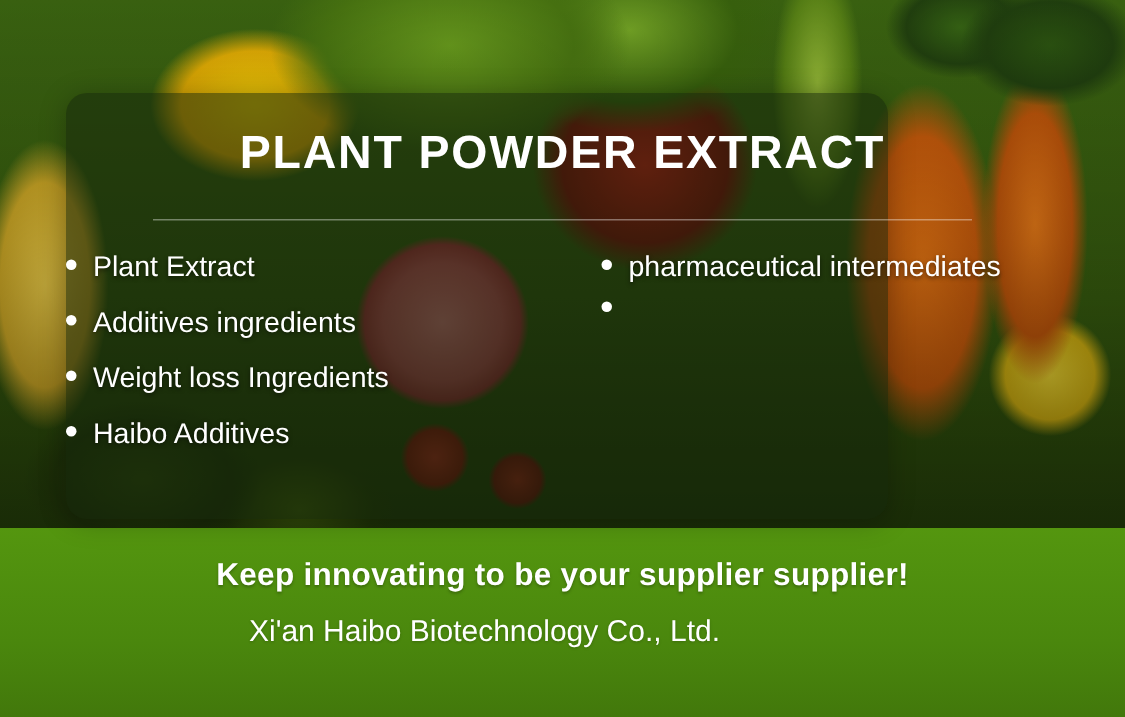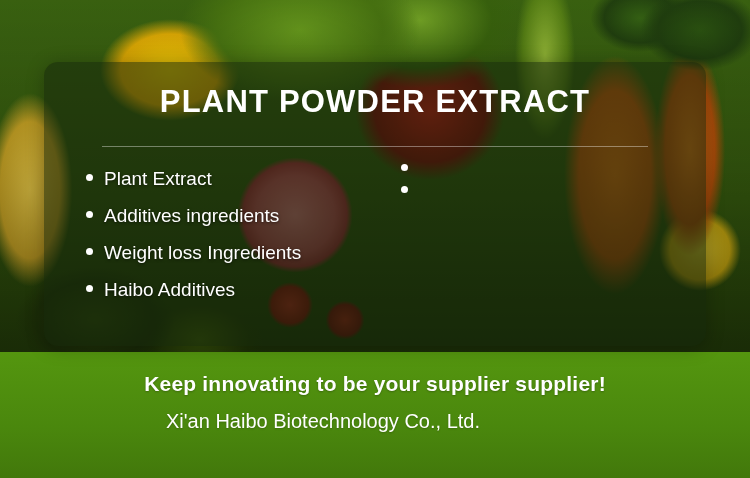--- a/index.html
+++ b/index.html
@@ -57,21 +57,21 @@
     position:absolute;left:0;top:352px;width:750px;height:126px;
     background:#4d8c0e;
   }
   .bottom-band::after{
     content:"";position:absolute;left:0;top:0;width:750px;height:126px;
     background:linear-gradient(180deg,#54960f 0%,#4a870d 60%,#42780b 100%);
   }
 
   
   .card{
-    position:absolute;left:44px;top:62px;width:662px;height:284px;
+    position:absolute;left:44px;top:62px;width:548px;height:284px;
     background:rgba(22,38,12,0.52);
     border-radius:14px;
     box-shadow:0 2px 18px rgba(0,0,0,0.25);
   }
   .title{
     position:absolute;left:0;top:22px;width:662px;
     text-align:center;
     color:#ffffff;
     font-size:31px;
     font-weight:bold;
@@ -79,21 +79,21 @@
   }
   .divider{
     position:absolute;left:58px;top:84px;width:546px;height:1px;
     background:rgba(255,255,255,0.38);
   }
 
   .lists{
     position:absolute;left:0;top:106px;width:662px;
     display:flex;
   }
-  .col{width:50%;padding-left:42px;box-sizing:border-box;}
+  .col{width:50%;box-sizing:border-box;}
   .col.right{padding-left:26px;}
   .li{
     display:flex;align-items:baseline;
     color:#ffffff;
     font-size:19px;
     margin-bottom:15px;
     text-shadow:0 1px 3px rgba(0,0,0,0.55);
   }
   .bullet{
     width:7px;height:7px;border-radius:50%;
@@ -148,20 +148,21 @@
         </div>
         <div class="li">
           <span class="bullet"></span>
           <span>Haibo Additives</span>
         </div>
       </div>
 
       <div class="col right">
         <div class="li">
           <span class="bullet"></span>
+          <span>pharmaceutical intermediates</span>
         </div>
         <div class="li">
           <span class="bullet"></span>
         </div>
       </div>
 
     </div>
   </div>
 
   <div class="tagline">Keep innovating to be your supplier supplier!</div>

